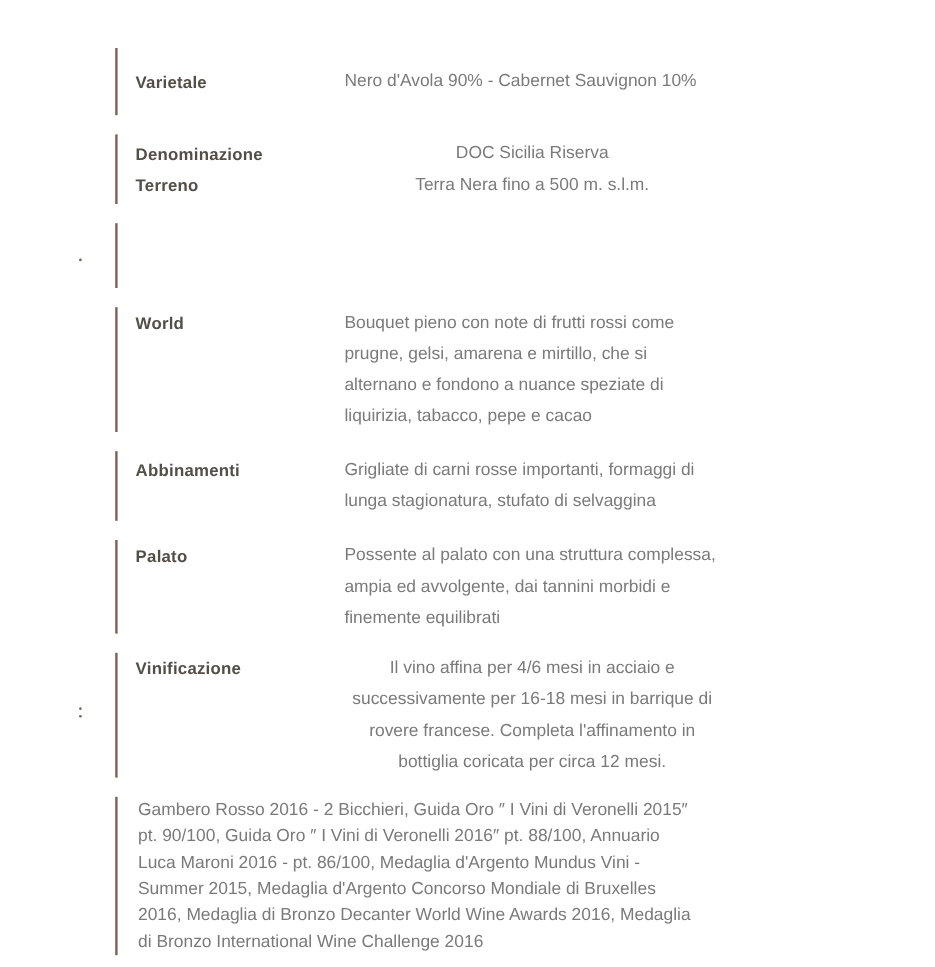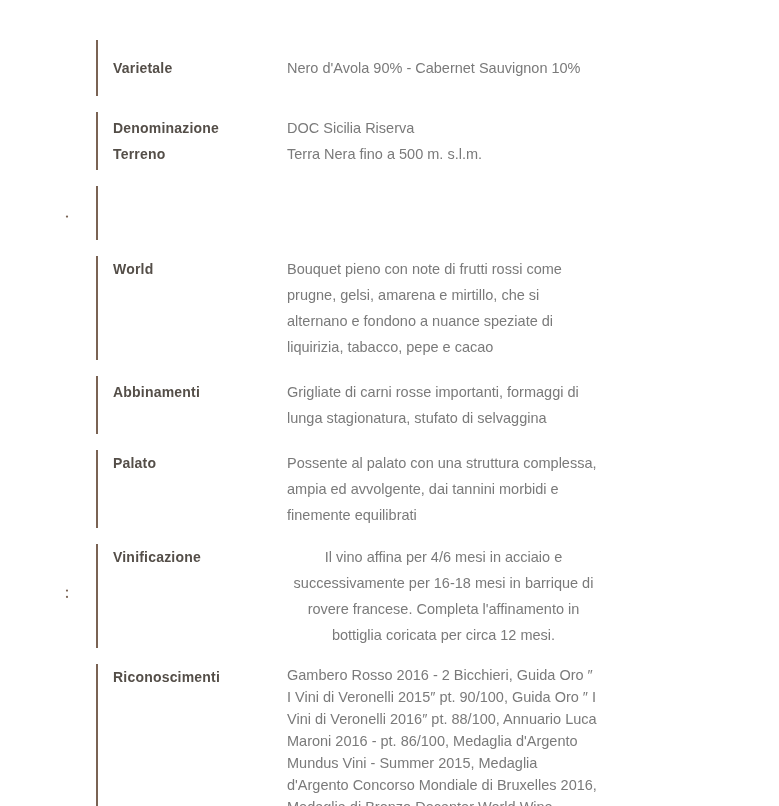--- a/index.html
+++ b/index.html
@@ -174,21 +174,21 @@
   <div class="row" data-name="spec-row">
     <div class="icon-cell" data-name="row-icon-cell">
       <svg class="icon" data-name="farmland-icon">
             <use href="#farmland-icon"></use>
           </svg>
     </div>
     <div class="divider" data-name="row-divider"></div>
     <div class="row-body" data-name="row-body">
       <div class="label-cell" data-name="spec-label">Denominazione
 Terreno</div>
-      <div class="desc-cell" data-name="spec-value" style="line-height: 26px;">DOC Sicilia Riserva
+      <div class="desc-cell" data-name="spec-value" style="line-height: 26px; text-align: center;">DOC Sicilia Riserva
 Terra Nera fino a 500 m. s.l.m.</div>
     </div>
   </div>
 
   <div class="row" data-name="spec-row">
     <div class="icon-cell" data-name="row-icon-cell">
       <svg class="icon" data-name="eye-icon">
             <use href="#eye-icon"></use>
           </svg>
     </div>
@@ -248,18 +248,17 @@
   </div>
 
   <div class="row" data-name="spec-row">
     <div class="icon-cell" data-name="row-icon-cell">
       <svg class="icon" data-name="medal-icon">
             <use href="#medal-icon"></use>
           </svg>
     </div>
     <div class="divider" data-name="row-divider"></div>
     <div class="row-body" data-name="row-body">
-      <div class="label-cell" data-name="spec-label">Riconoscimenti</div>
       <div class="desc-cell" data-name="spec-value" style="line-height: 22px;">Gambero Rosso 2016 - 2 Bicchieri, Guida Oro ″ I Vini di Veronelli 2015″ pt. 90/100, Guida Oro ″ I Vini di Veronelli 2016″ pt. 88/100, Annuario Luca Maroni 2016 - pt. 86/100, Medaglia d'Argento Mundus Vini - Summer 2015, Medaglia d'Argento Concorso Mondiale di Bruxelles 2016, Medaglia di Bronzo Decanter World Wine Awards 2016, Medaglia di Bronzo International Wine Challenge 2016</div>
     </div>
   </div>
 </div>
 </div>
 
 </body></html>

